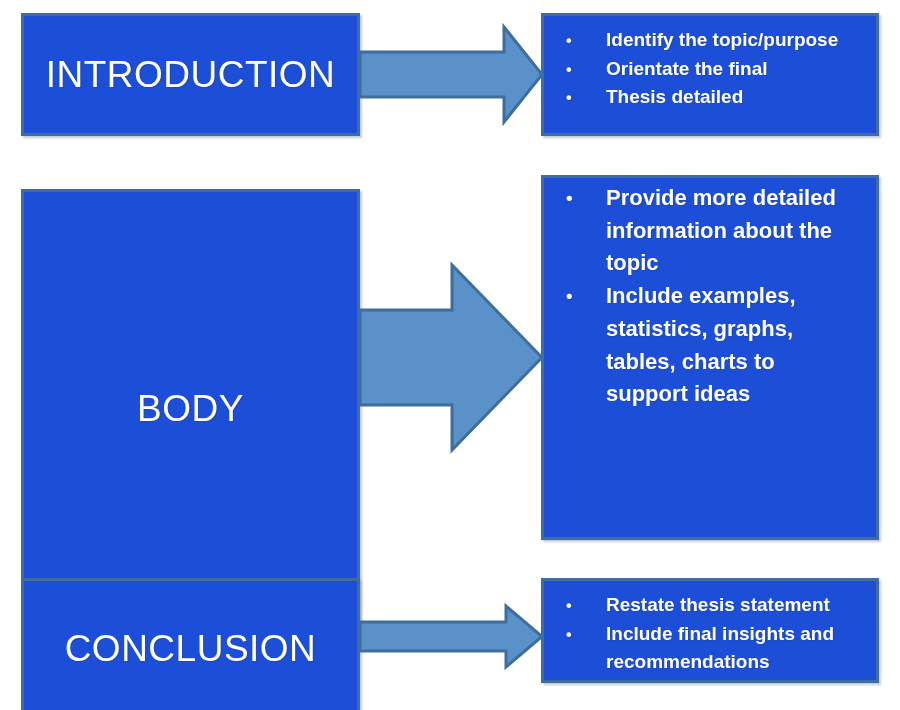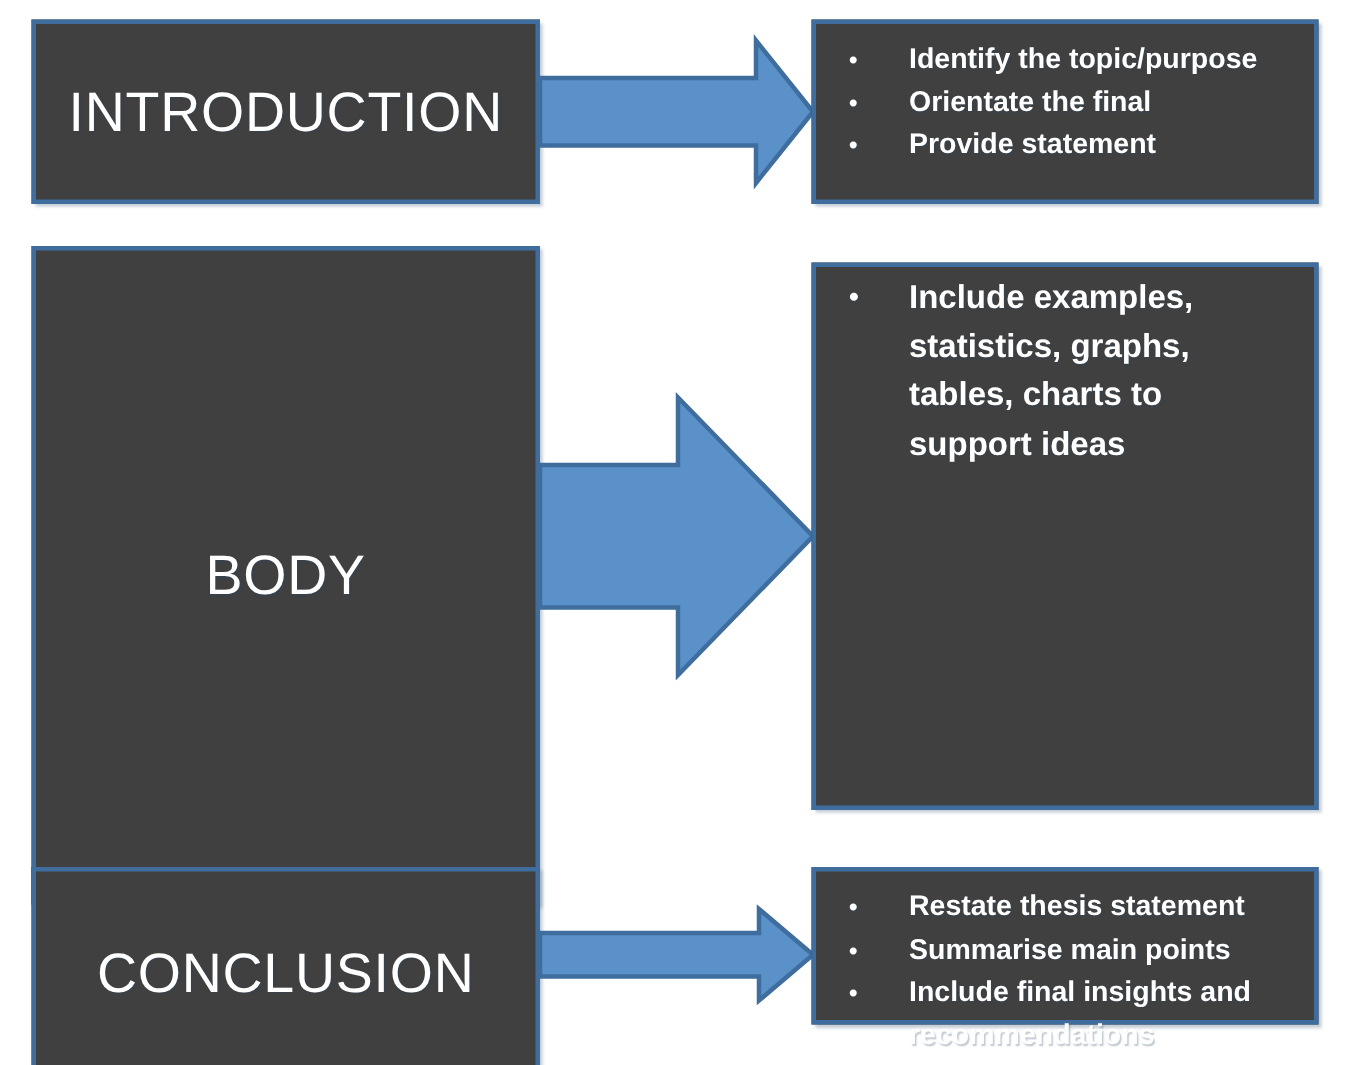--- a/index.html
+++ b/index.html
@@ -16,21 +16,21 @@
     width: 900px;
     height: 710px;
     background: #ffffff;
     overflow: hidden;
   }
 
   
   .box {
     position: absolute;
     box-sizing: border-box;
-    background: #404040;
+    background: #1d4ed8;
     border: 3px solid #3E6D9E;
     box-shadow: 2px 2px 2px rgba(120,140,160,0.45);
   }
 
   .label-box {
     display: flex;
     align-items: center;
     justify-content: center;
   }
 
@@ -98,47 +98,47 @@
   </div>
 
   <svg class="arrow-svg" style="left:358px; top:13px; width:186px; height:123px;" viewBox="0 0 186 123">
     <polygon class="arrow-shape" points="2,39 146,39 146,14 184,61.5 146,109 146,84 2,84"></polygon>
   </svg>
 
   <div class="box bullet-box" style="left:541px; top:13px; width:338px; height:123px;">
     <ul class="bullets intro-bullets">
       <li>Identify the topic/purpose</li>
       <li>Orientate the final</li>
-      <li>Provide statement</li>
+      <li>Thesis detailed</li>
     </ul>
   </div>
 
-  <div class="box label-box" style="left:21px; top:164px; width:339px; height:439px;">
+  <div class="box label-box" style="left:21px; top:189px; width:339px; height:439px;">
     <span class="stage-label">BODY</span>
   </div>
 
   <svg class="arrow-svg" style="left:358px; top:175px; width:186px; height:365px;" viewBox="0 0 186 365">
     <polygon class="arrow-shape" points="2,135 94,135 94,90 184,182.5 94,275 94,230 2,230"></polygon>
   </svg>
 
   <div class="box bullet-box" style="left:541px; top:175px; width:338px; height:365px; padding-top:4px;">
     <ul class="bullets body-bullets">
+      <li>Provide more detailed information about the topic</li>
       <li>Include examples, statistics, graphs, tables, charts to support ideas</li>
     </ul>
   </div>
 
   <div class="box label-box" style="left:21px; top:578px; width:339px; height:141px;">
     <span class="stage-label">CONCLUSION</span>
   </div>
 
   <svg class="arrow-svg" style="left:358px; top:578px; width:186px; height:117px;" viewBox="0 0 186 117">
     <polygon class="arrow-shape" points="2,44 148,44 148,28 184,58.5 148,89 148,73 2,73"></polygon>
   </svg>
 
   <div class="box bullet-box" style="left:541px; top:578px; width:338px; height:105px;">
     <ul class="bullets concl-bullets">
       <li>Restate thesis statement</li>
-      <li>Summarise main points</li>
       <li>Include final insights and recommendations</li>
     </ul>
   </div>
 
 </div>
 
 </body></html>

